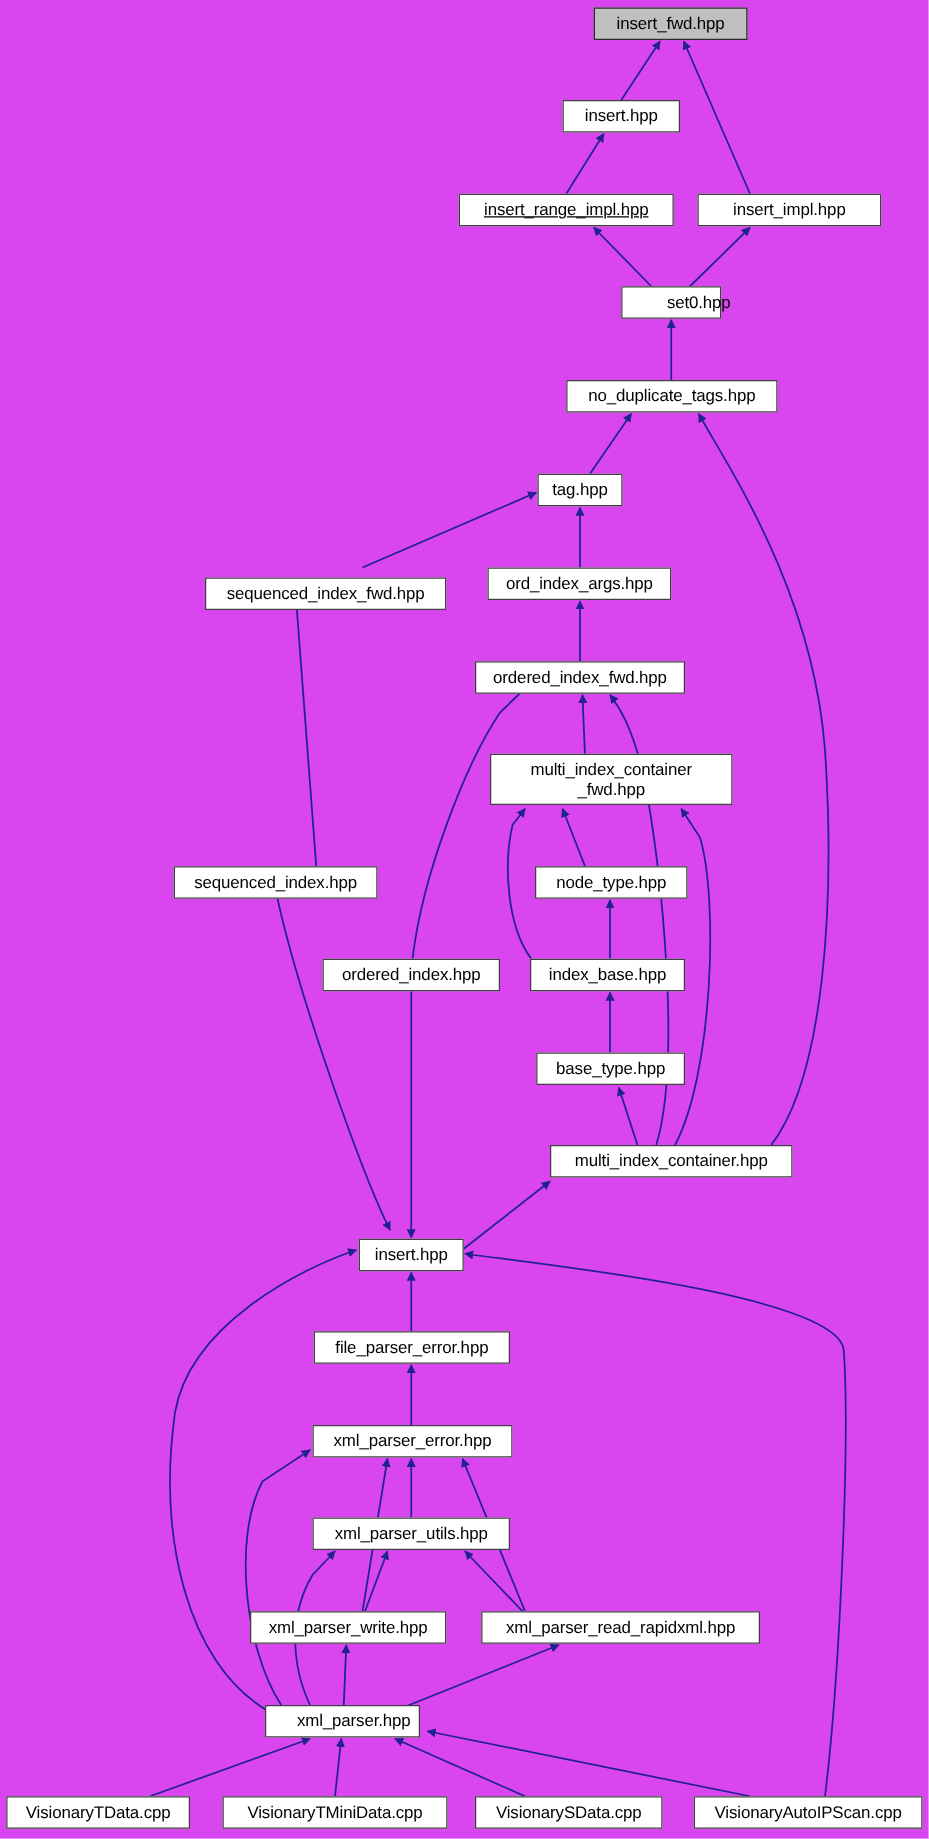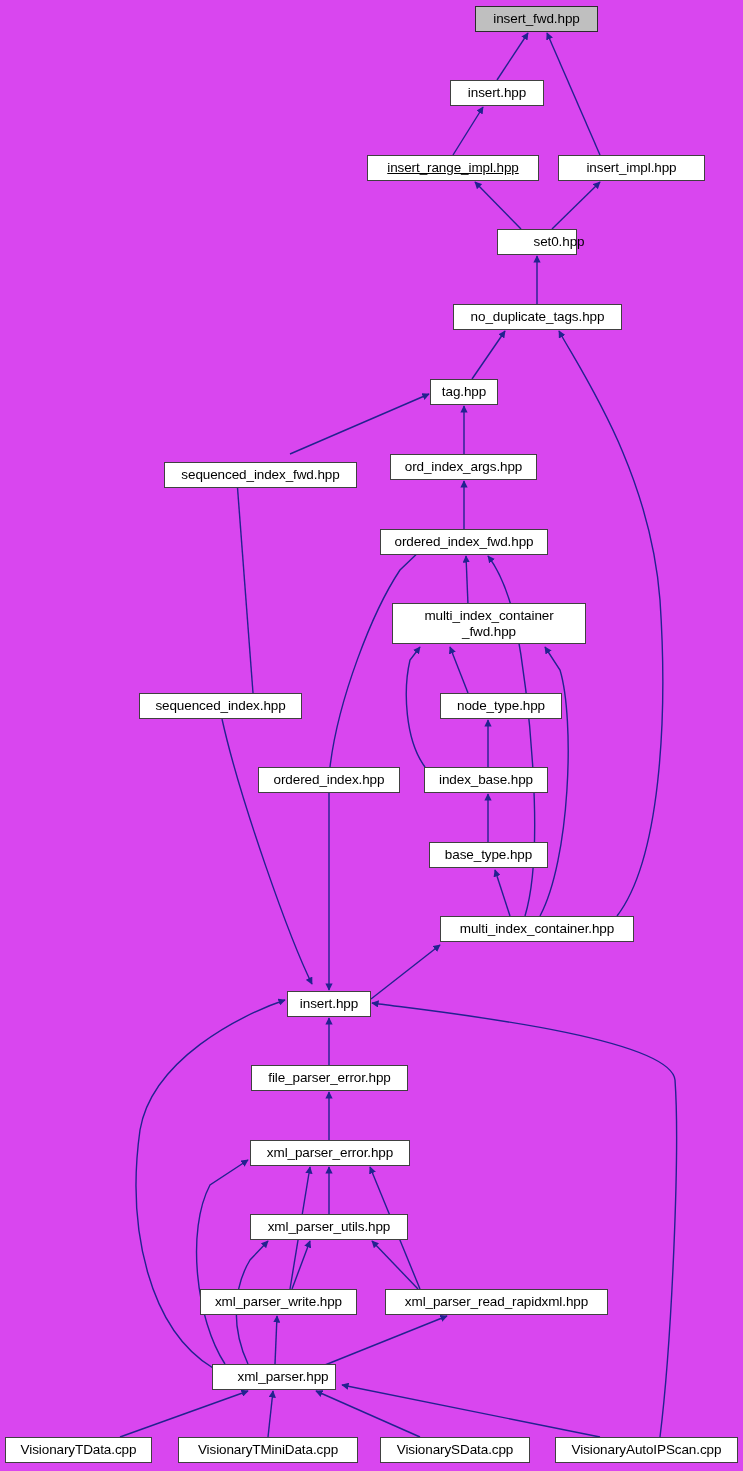--- a/index.html
+++ b/index.html
@@ -104,21 +104,21 @@
       <div class="node" style="left: 558px; top: 155px; width: 147px; height: 26px;">insert_impl.hpp</div>
       <div class="node" style="left: 497px; top: 229px; width: 80px; height: 26px; padding-left: 44px;">set0.hpp</div>
       <div class="node" style="left: 453px; top: 304px; width: 169px; height: 26px;">no_duplicate_tags.hpp</div>
       <div class="node" style="left: 430px; top: 379px; width: 68px; height: 26px;">tag.hpp</div>
       <div class="node" style="left: 164px; top: 462px; width: 193px; height: 26px;">sequenced_index_fwd.hpp</div>
       <div class="node" style="left: 390px; top: 454px; width: 147px; height: 26px;">ord_index_args.hpp</div>
       <div class="node" style="left: 380px; top: 529px; width: 168px; height: 26px;">ordered_index_fwd.hpp</div>
       <div class="node" style="left: 392px; top: 583px; width: 194px; height: 41px; margin-top: 20px;">multi_index_container
 _fwd.hpp</div>
       <div class="node" style="left: 139px; top: 693px; width: 163px; height: 26px;">sequenced_index.hpp</div>
-      <div class="node" style="left: 440px; top: 693px; width: 122px; height: 26px;">node_type.hpp</div>
+      <div class="node" style="left: 428px; top: 693px; width: 122px; height: 26px;">node_type.hpp</div>
       <div class="node" style="left: 258px; top: 767px; width: 142px; height: 26px;">ordered_index.hpp</div>
       <div class="node" style="left: 424px; top: 767px; width: 124px; height: 26px;">index_base.hpp</div>
       <div class="node" style="left: 429px; top: 842px; width: 119px; height: 26px;">base_type.hpp</div>
       <div class="node" style="left: 440px; top: 916px; width: 194px; height: 26px;">multi_index_container.hpp</div>
       <div class="node" style="left: 287px; top: 991px; width: 84px; height: 26px;">insert.hpp</div>
       <div class="node" style="left: 251px; top: 1065px; width: 157px; height: 26px;">file_parser_error.hpp</div>
       <div class="node" style="left: 250px; top: 1140px; width: 160px; height: 26px;">xml_parser_error.hpp</div>
       <div class="node" style="left: 250px; top: 1214px; width: 158px; height: 26px;">xml_parser_utils.hpp</div>
       <div class="node" style="left: 200px; top: 1289px; width: 157px; height: 26px;">xml_parser_write.hpp</div>
       <div class="node" style="left: 385px; top: 1289px; width: 223px; height: 26px;">xml_parser_read_rapidxml.hpp</div>

